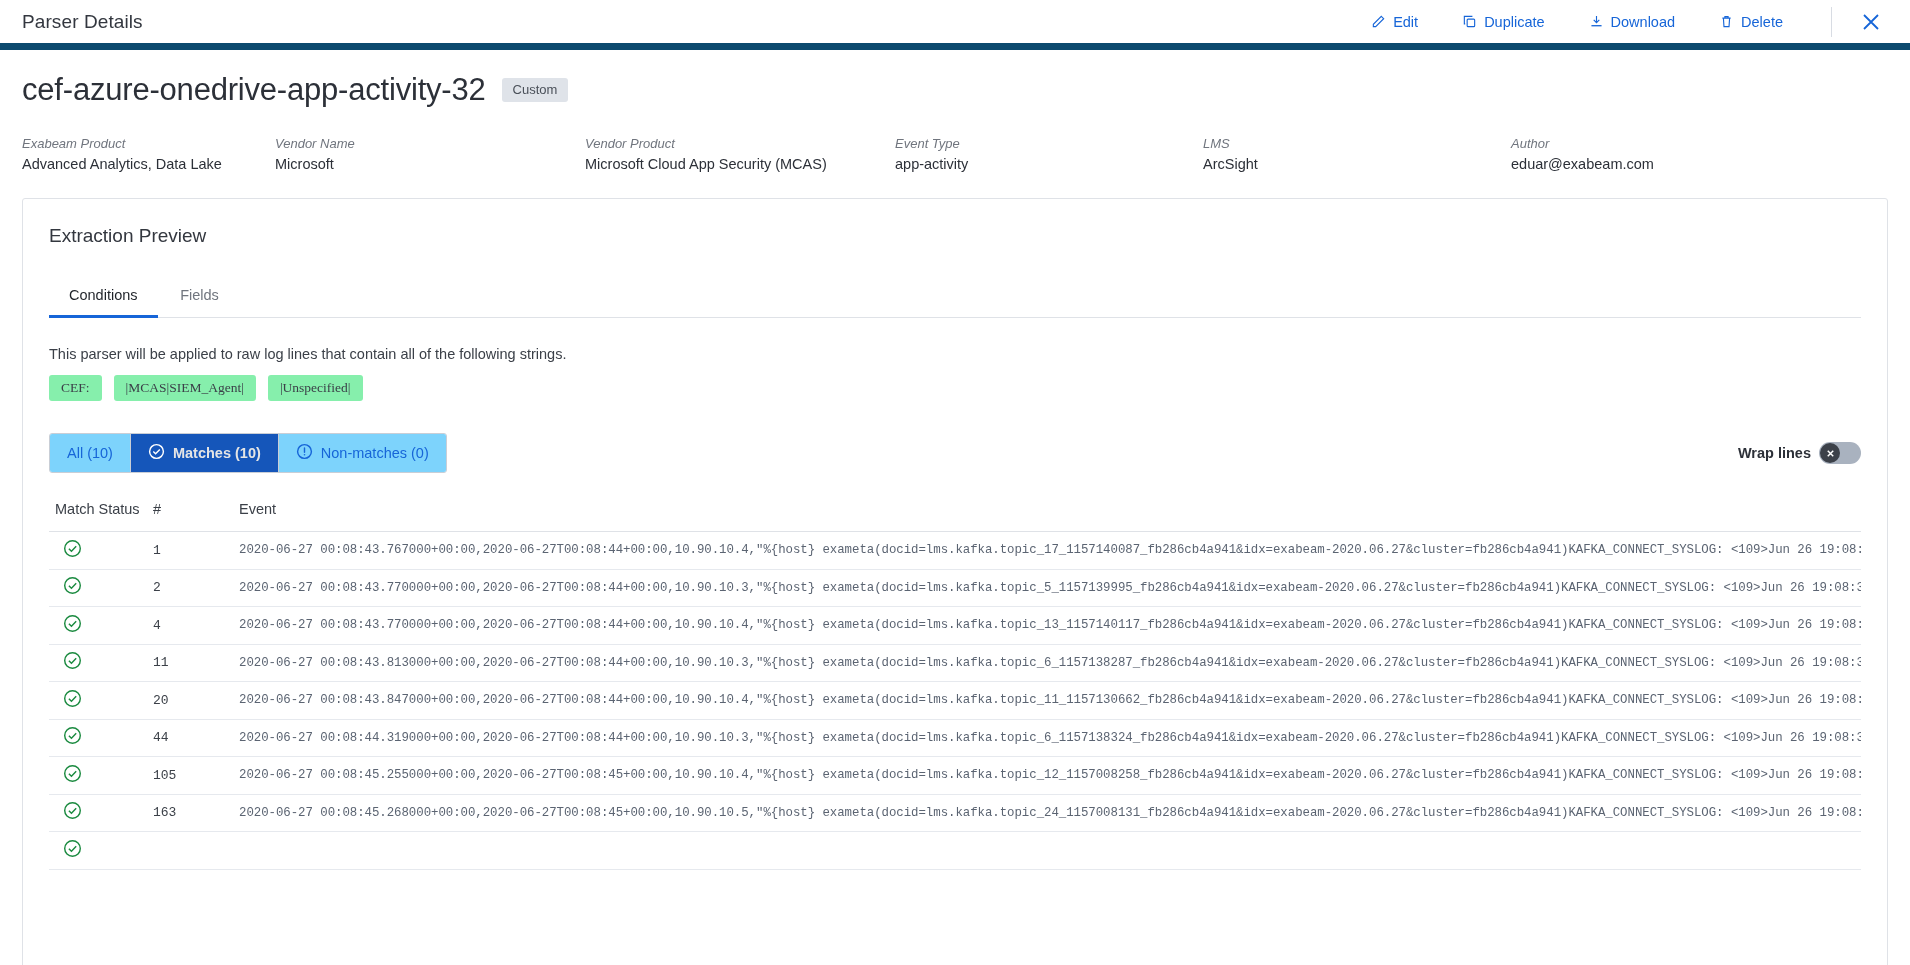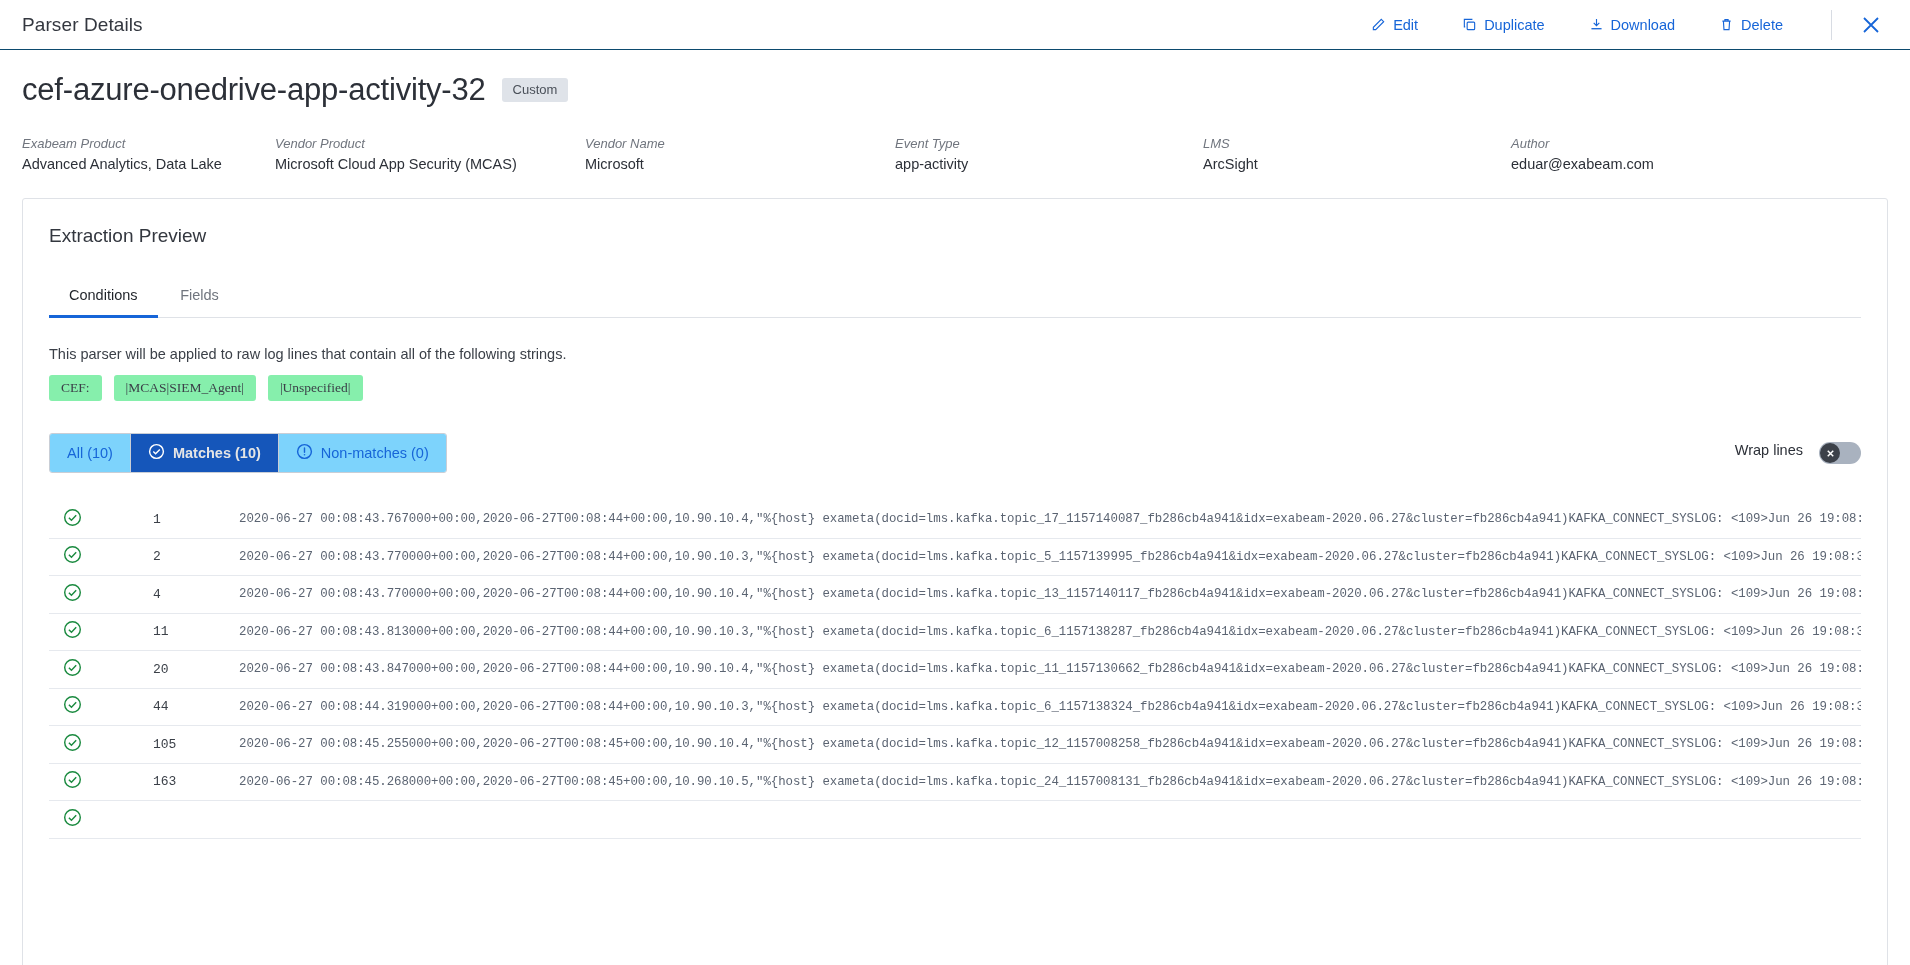--- a/index.html
+++ b/index.html
@@ -11,21 +11,21 @@
     color: #2b2f38;
     overflow: hidden;
   }
 
   
   .topbar {
     height: 50px;
     display: flex;
     align-items: center;
     padding: 0 22px 0 22px;
-    border-bottom: 1px solid #0c4a6e;
+    border-bottom: 7px solid #0c4a6e;
     background: #fff;
   }
   .topbar-title {
     font-size: 19px;
     color: #33373f;
     font-weight: 400;
     letter-spacing: .1px;
   }
   .topbar-actions {
     margin-left: auto;
@@ -184,21 +184,23 @@
   }
   .fbtn:last-child { border-right: none; align-items: center; }
   .fbtn.active {
     background: #1556ba;
     color: #e5e5e5;
     font-weight: 700;
   }
   .wrapwrap {
     margin-left: auto;
     display: flex;
-    gap: 16px;
+    align-items: center;
+    gap: 8px;
+    font-weight: bold;
   }
   .wrap-label { font-size: 14.5px; color: #2c3038; }
   .toggle {
     width: 42px; height: 22px;
     background: #a9b2bf;
     border-radius: 11px;
     position: relative;
     cursor: pointer;
   }
   .toggle .knob {
@@ -315,26 +317,26 @@
   <div class="parser-name">cef-azure-onedrive-app-activity-32</div>
   <div class="badge-custom">Custom</div>
 </div>
 
 <div class="metarow">
   <div class="metacell" style="width:253px">
     <div class="meta-label">Exabeam Product</div>
     <div class="meta-value">Advanced Analytics, Data Lake</div>
   </div>
   <div class="metacell" style="width:310px">
+    <div class="meta-label">Vendor Name</div>
+    <div class="meta-value">Microsoft</div>
+  </div>
+  <div class="metacell" style="width:310px">
     <div class="meta-label">Vendor Product</div>
     <div class="meta-value">Microsoft Cloud App Security (MCAS)</div>
-  </div>
-  <div class="metacell" style="width:310px">
-    <div class="meta-label">Vendor Name</div>
-    <div class="meta-value">Microsoft</div>
   </div>
   <div class="metacell" style="width:308px">
     <div class="meta-label">Event Type</div>
     <div class="meta-value">app-activity</div>
   </div>
   <div class="metacell" style="width:308px">
     <div class="meta-label">LMS</div>
     <div class="meta-value">ArcSight</div>
   </div>
   <div class="metacell">
@@ -396,20 +398,25 @@
           <div class="knob">
             <svg width="11" height="11" viewBox="0 0 12 12" fill="none" stroke="#ffffff" stroke-width="1.6">
               <path d="M3 3l6 6M9 3l-6 6"></path>
             </svg>
           </div>
         </div>
       </div>
     </div>
 
     <div class="tbl">
+      <div class="tbl-head">
+        <div class="c-status">Match Status</div>
+        <div class="c-num">#</div>
+        <div class="c-event">Event</div>
+      </div>
 
       <div class="scroller">
 
         <div class="trow">
           <div class="c-status">
             <span>
               <svg width="19" height="19" viewBox="0 0 20 20" fill="none" stroke="#1a8a3f" stroke-width="1.5">
                 <circle cx="10" cy="10" r="8.2"></circle>
                   <path d="M6.2 10.2l2.7 2.7 5-5.2"></path>
               </svg>

